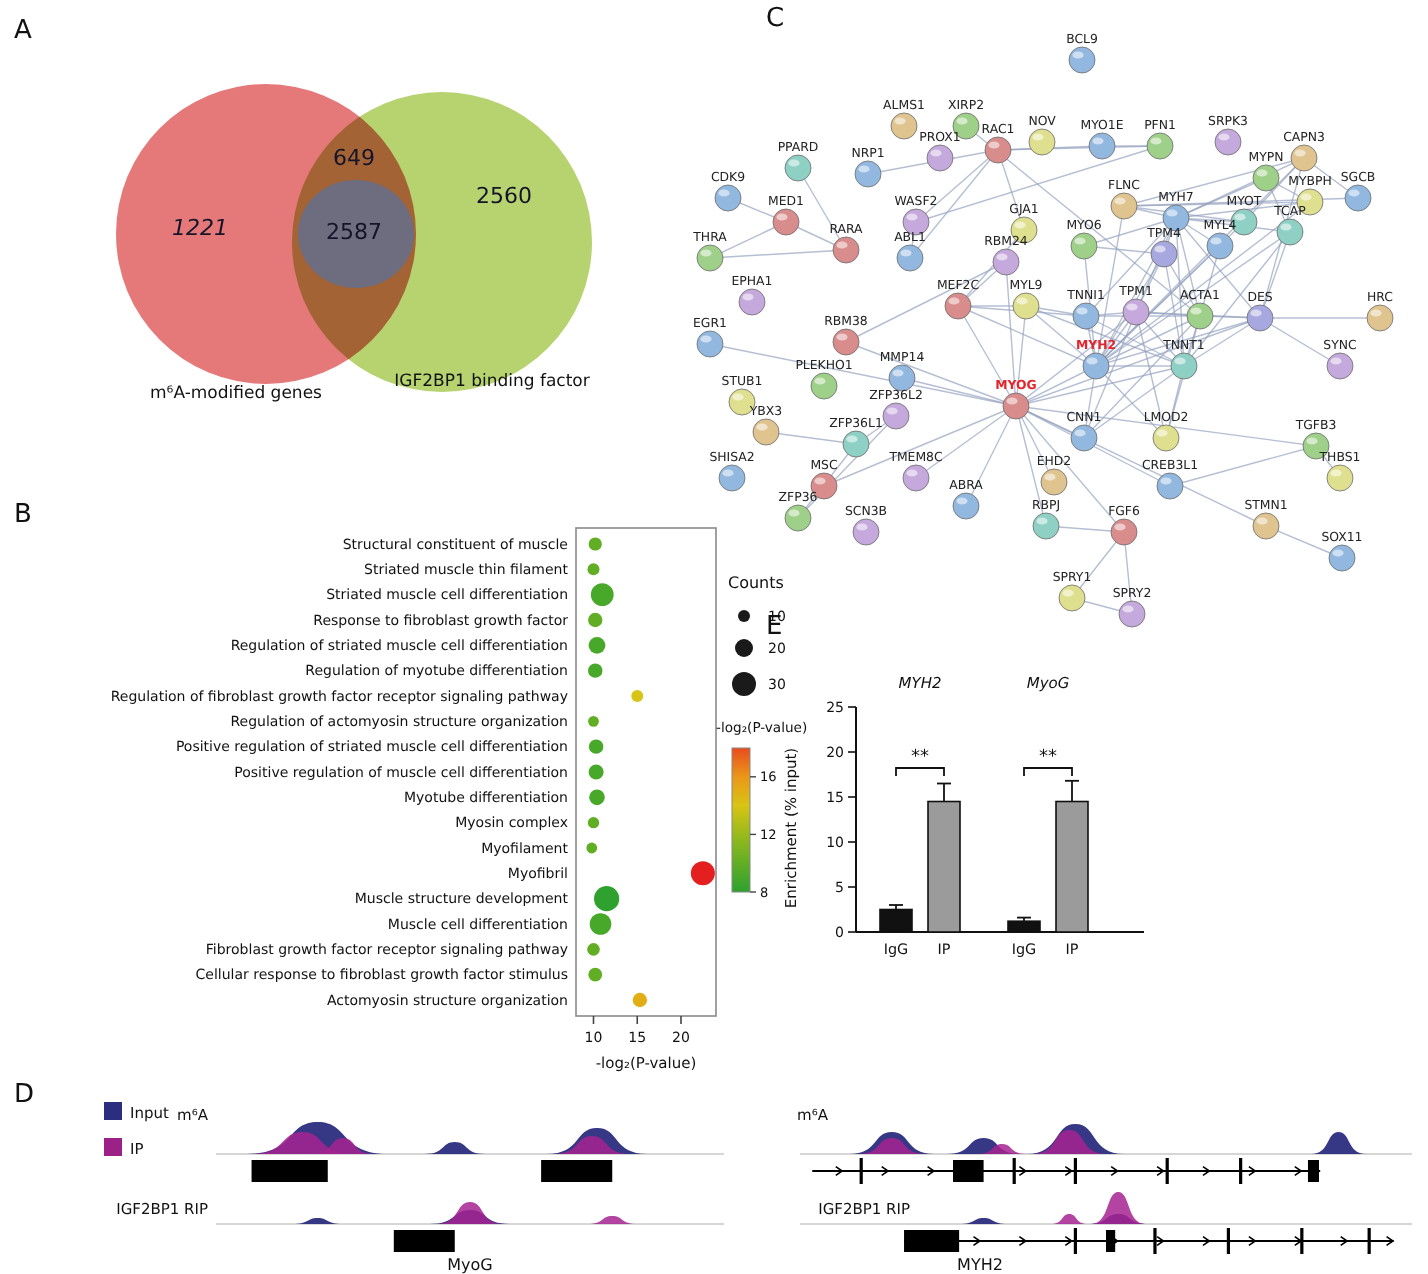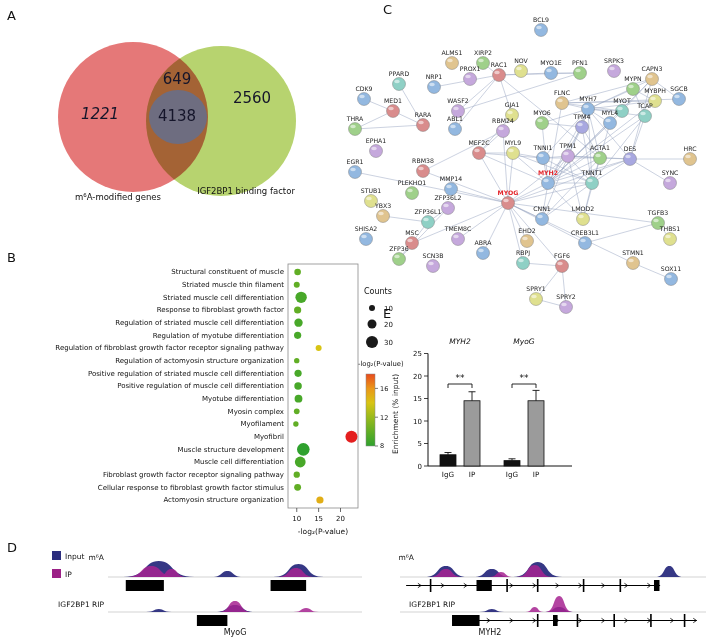--- a/index.html
+++ b/index.html
@@ -1,41 +1,41 @@
 <!DOCTYPE html>
 <html><head>
 <meta charset="utf-8">
 <style>
   html,body{margin:0;padding:0;background:#fff;}
   .figure{position:relative;width:714px;height:637px;background:#fff;
           font-family:"DejaVu Sans","Liberation Sans",sans-serif;overflow:hidden;}
   .panel-letter{position:absolute;font-size:13px;color:#111;}
   .venn-circle{position:absolute;border-radius:50%;mix-blend-mode:multiply;}
   .venn-blob{position:absolute;border-radius:50%;}
-  .venn-num{position:absolute;font-size:15px;color:#15152a;transform:translate(-50%,-50%);white-space:nowrap;}
+  .venn-num{position:absolute;font-size:11px;color:#15152a;transform:translate(-50%,-50%);white-space:nowrap;}
   .venn-label{position:absolute;font-size:8.5px;color:#111;transform:translateX(-50%);white-space:nowrap;}
   svg{position:absolute;}
 </style>
 </head>
 <body>
 
 <div class="figure">
 
   <div class="panel-letter" style="left:7px;top:8px;">A</div>
   <div class="panel-letter" style="left:7px;top:250px;">B</div>
   <div class="panel-letter" style="left:383px;top:2px;">C</div>
   <div class="panel-letter" style="left:7px;top:540px;">D</div>
   <div class="panel-letter" style="left:383px;top:306px;">E</div>
 
   <div class="venn-circle" id="vennLeft" style="left: 58px; top: 42px; width: 150px; height: 150px; opacity: 0.82; background: rgb(224, 90, 90);"></div>
   <div class="venn-circle" id="vennRight" style="left: 146px; top: 46px; width: 150px; height: 150px; opacity: 0.75; background: rgb(159, 196, 62);"></div>
   <div class="venn-blob" id="vennBlob" style="left: 149px; top: 90px; width: 58px; height: 54px; opacity: 0.78; background: rgb(95, 111, 150);"></div>
   <div class="venn-num" style="left:100px;top:114px;font-style:italic;">1221</div>
   <div class="venn-num" style="left:177px;top:79px;">649</div>
-  <div class="venn-num" style="left:177px;top:116px;">4138</div>
+  <div class="venn-num" style="left:177px;top:116px;">2587</div>
   <div class="venn-num" style="left:252px;top:98px;text-align:center;">2560</div>
   <div class="venn-label" style="left:118px;top:192px;text-align:center;">m⁶A-modified genes</div>
   <div class="venn-label" style="left:246px;top:186px;">IGF2BP1 binding factor</div>
 
   <svg id="svgB" width="410" height="290" style="left:0;top:254px;">
       <rect x="288" y="10" width="70" height="244" fill="#fff" stroke="#8a8a8a" stroke-width="0.8"></rect>
       <text x="284" y="20.4" font-size="7" font-family="&quot;DejaVu Sans&quot;,&quot;Liberation Sans&quot;,sans-serif" fill="#111" text-anchor="end">Structural constituent of muscle</text>
       <circle cx="297.625" cy="18" r="3.3" fill="rgb(97,174,37)"></circle>
       <text x="284" y="33.06666666666666" font-size="7" font-family="&quot;DejaVu Sans&quot;,&quot;Liberation Sans&quot;,sans-serif" fill="#111" text-anchor="end">Striated muscle thin filament</text>
       <circle cx="296.75" cy="30.666666666666664" r="3" fill="rgb(97,174,37)"></circle>

